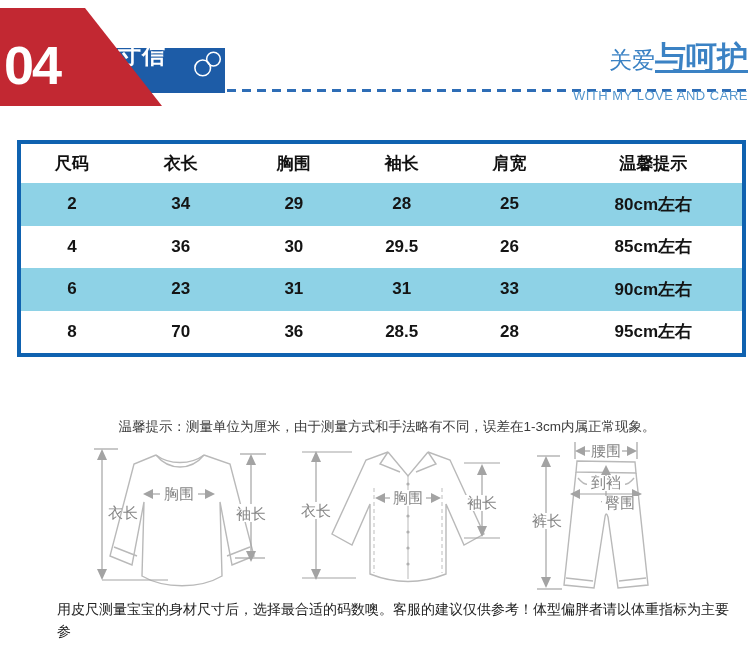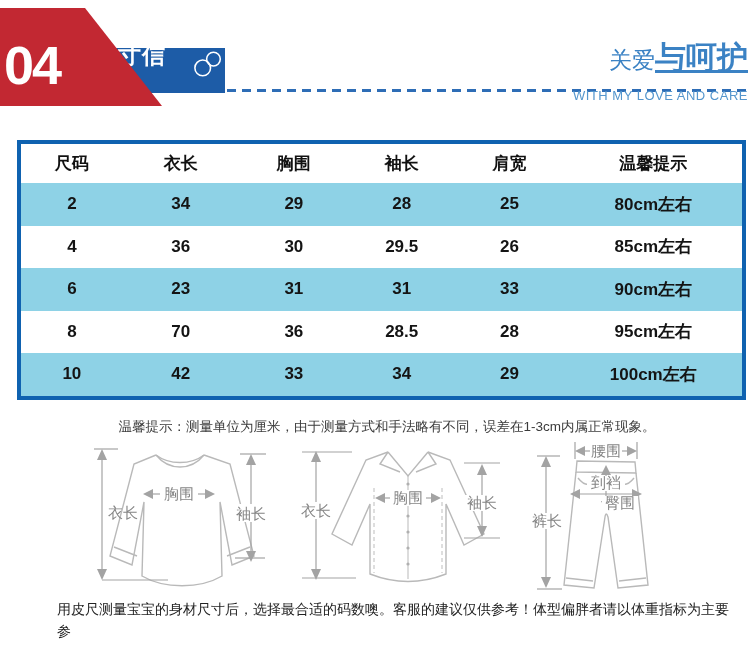--- a/index.html
+++ b/index.html
@@ -102,28 +102,20 @@
         <td>90cm左右</td>
       </tr>
       <tr>
         <td>8</td>
         <td>70</td>
         <td>36</td>
         <td>28.5</td>
         <td>28</td>
         <td>95cm左右</td>
       </tr>
-      <tr>
-        <td>10</td>
-        <td>42</td>
-        <td>33</td>
-        <td>34</td>
-        <td>29</td>
-        <td>100cm左右</td>
-      </tr>
     </tbody>
   </table>
 
   <p class="abs tip">温馨提示：测量单位为厘米，由于测量方式和手法略有不同，误差在1-3cm内属正常现象。</p>
 
   <svg class="abs" style="left:64px;top:440px;" width="230" height="158" viewBox="0 0 230 158">
     <g stroke="#b9b9b9" fill="none" stroke-width="1.4">
       <path d="M92,15 L70,24 L46,116 L68,125 L80,62 L78,136 C100,149 136,149 158,136 L156,62 L168,125 L190,116 L166,24 L140,15"></path>
       <path d="M92,15 C105,25 127,25 140,15"></path>
       <path d="M92,15 C105,31 127,31 140,15"></path>

